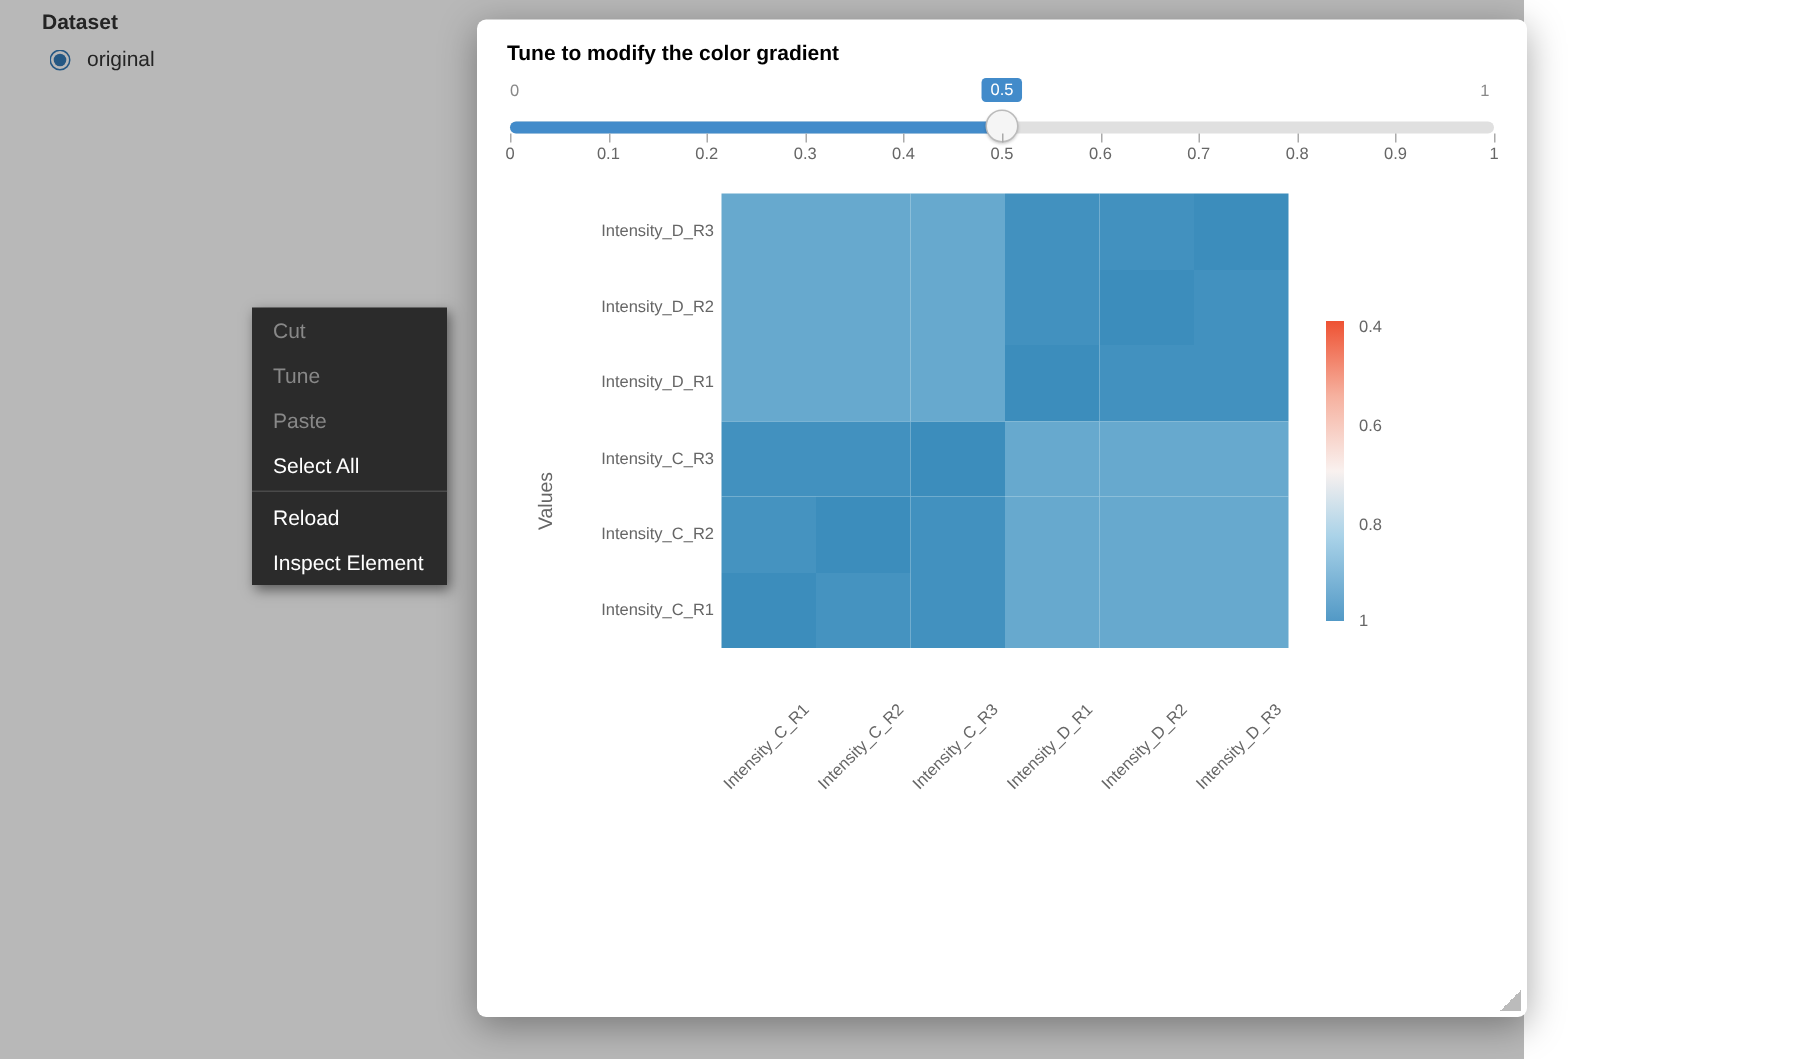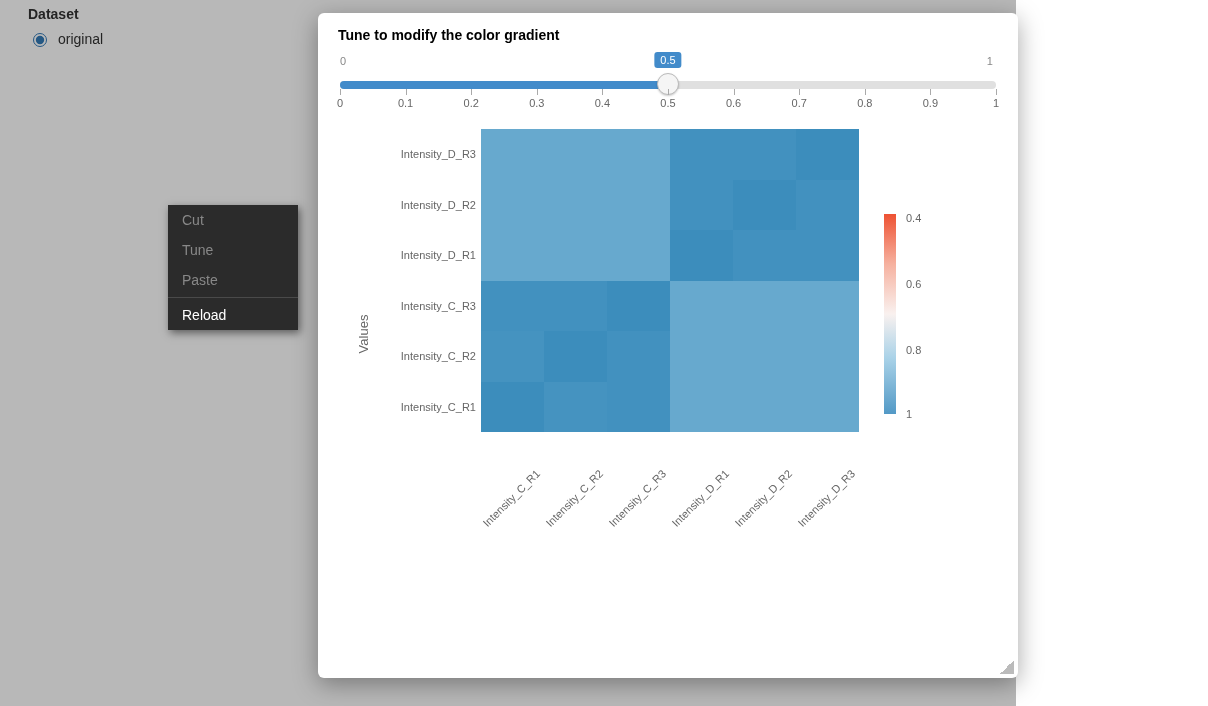--- a/index.html
+++ b/index.html
@@ -195,17 +195,19 @@
       </div>
 
     </div>
     <div class="resize-grip"></div>
   </div>
 
   <div class="ctx">
     <div class="ctx-item disabled">Cut</div>
     <div class="ctx-item disabled">Tune</div>
     <div class="ctx-item disabled">Paste</div>
+    <div class="ctx-item active">Select All</div>
     <div class="ctx-sep"></div>
     <div class="ctx-item active">Reload</div>
+    <div class="ctx-item active">Inspect Element</div>
   </div>
 
 </div>
 
 </body></html>

